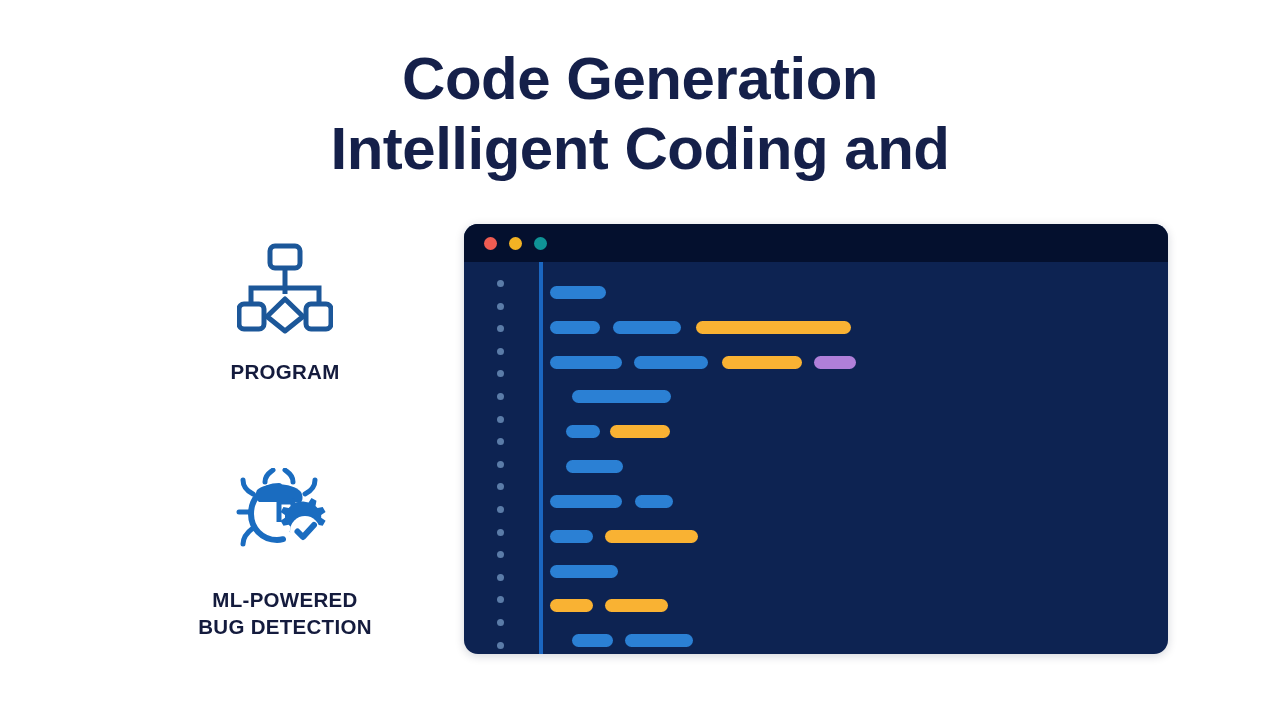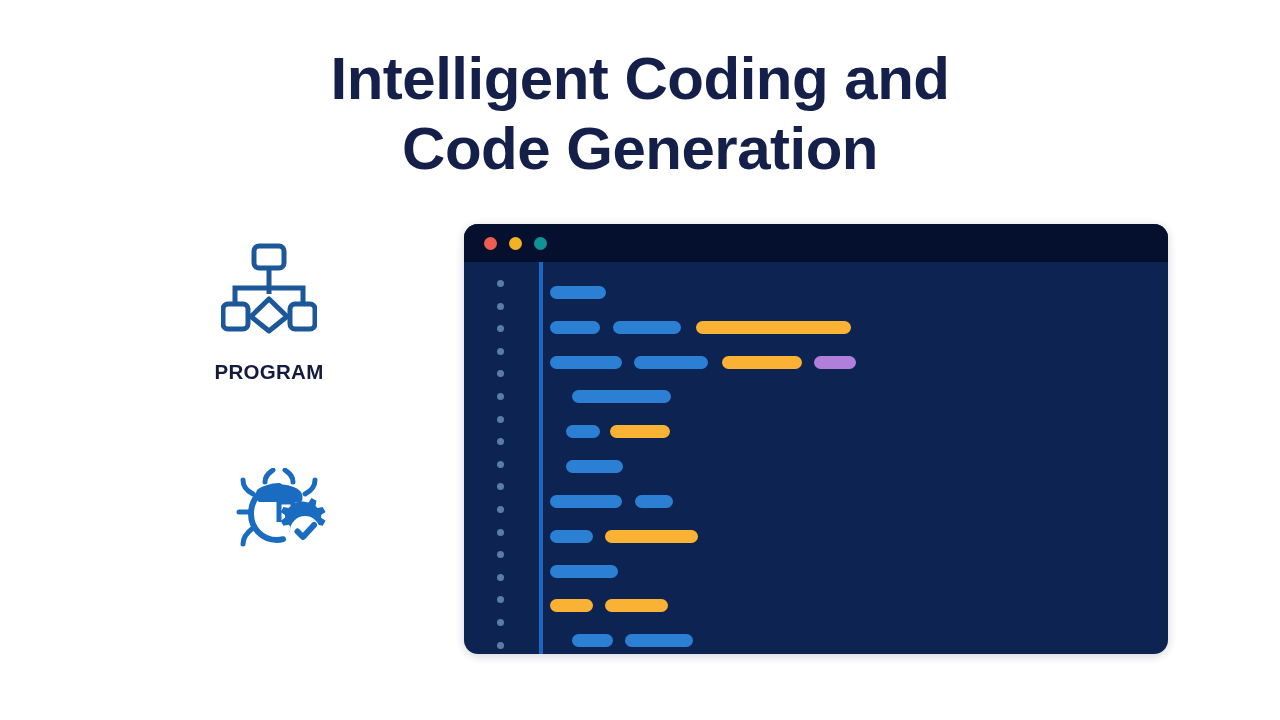--- a/index.html
+++ b/index.html
@@ -27,21 +27,21 @@
     font-weight: bold;
     line-height: 70px;
     letter-spacing: -0.5px;
   }
   #page-title .title-line { display: block; }
   .feature-item {
     position: absolute;
     width: 270px;
     text-align: center;
   }
-  #feature-program-synthesis { left: 134px; top: 240px; }
+  #feature-program-synthesis { left: 150px; top: 240px; }
   #feature-bug-detection     { left: 150px; top: 468px; }
 
   .feature-icon {
     height: 96px;
     display: flex;
     align-items: center;
     justify-content: center;
   }
   .feature-label {
     margin-top: 22px;
@@ -134,22 +134,22 @@
     position: absolute;
     left: 731px;
     top: 372px;
     width: 290px;
   }
 </style>
 </head>
 <body>
 
 <div id="page-title" style="color: rgb(21, 32, 74);">
+  <span class="title-line">Code Generation</span>
   <span class="title-line">Intelligent Coding and</span>
-  <span class="title-line">Code Generation</span>
 </div>
 
 <div class="feature-item" id="feature-program-synthesis">
   <div class="feature-icon">
     <svg width="96" height="92" viewBox="0 0 96 92" fill="none">
       <rect x="33" y="4" width="30" height="22" rx="5" stroke="#1c5799" stroke-width="5"></rect>
       <path d="M48 26 L48 52" stroke="#1c5799" stroke-width="5"></path>
       <path d="M14 64 L14 46 L82 46 L82 64" stroke="#1c5799" stroke-width="5" fill="none"></path>
       <rect x="2" y="62" width="25" height="25" rx="5" stroke="#1c5799" stroke-width="5"></rect>
       <rect x="69" y="62" width="25" height="25" rx="5" stroke="#1c5799" stroke-width="5"></rect>
@@ -174,20 +174,24 @@
       </g>
       <path d="M44 18 C28 18, 16 30, 16 46 C16 60, 27 72, 42 72 C44 72, 46 71.7, 48 71.2" stroke="#1a6cc0" stroke-width="6" fill="none" stroke-linecap="round"></path>
       <path d="M22 22 C30 14, 58 14, 66 24 C68 28, 68 32, 66 34 L24 34 C21 32, 20 26, 22 22 Z" fill="#1a6cc0"></path>
       <path d="M44 20 L44 54" stroke="#1a6cc0" stroke-width="5"></path>
       <path d="M44 34 L60 34" stroke="#1a6cc0" stroke-width="5"></path>
       <path d="M71 40 l5.5 -1 l3 0 l5.5 1 l3 -4.6 l5.2 3 l-1 5.4 l2.1 2.1 l5.4 -1 l3 5.2 l-4.6 3 l0 3 l4.6 3 l-3 5.2 l-5.4 -1 l-2.1 2.1 l1 5.4 l-5.2 3 l-3 -4.6 l-3 0 l-5.5 1 l-3 -1 l-3 4.6 l-5.2 -3 l1 -5.4 l-2.1 -2.1 l-5.4 1 l-3 -5.2 l4.6 -3 l0 -3 l-4.6 -3 l3 -5.2 l5.4 1 l2.1 -2.1 l-1 -5.4 l5.2 -3 Z" fill="#1a6cc0" transform="translate(-8,-4) scale(0.96)"></path>
       <circle cx="70" cy="63" r="15" fill="#ffffff"></circle>
       <path d="M62.5 63.5 L68 69 L79 57" stroke="#1a6cc0" stroke-width="6" fill="none" stroke-linecap="round" stroke-linejoin="round"></path>
     </svg>
   </div>
+  <div class="feature-label">
+    <span class="lbl-line">ML-POWERED</span>
+    <span class="lbl-line">BUG DETECTION</span>
+  </div>
 </div>
 
 <div id="editor-window" style="background: rgb(13, 35, 82);">
 
   <div id="editor-titlebar" style="background: rgb(4, 16, 46);">
     <span class="traffic-dot" style="background: rgb(239, 92, 82);"></span>
     <span class="traffic-dot" style="background: rgb(242, 178, 36);"></span>
     <span class="traffic-dot" style="background: rgb(15, 147, 150);"></span>
   </div>
 

